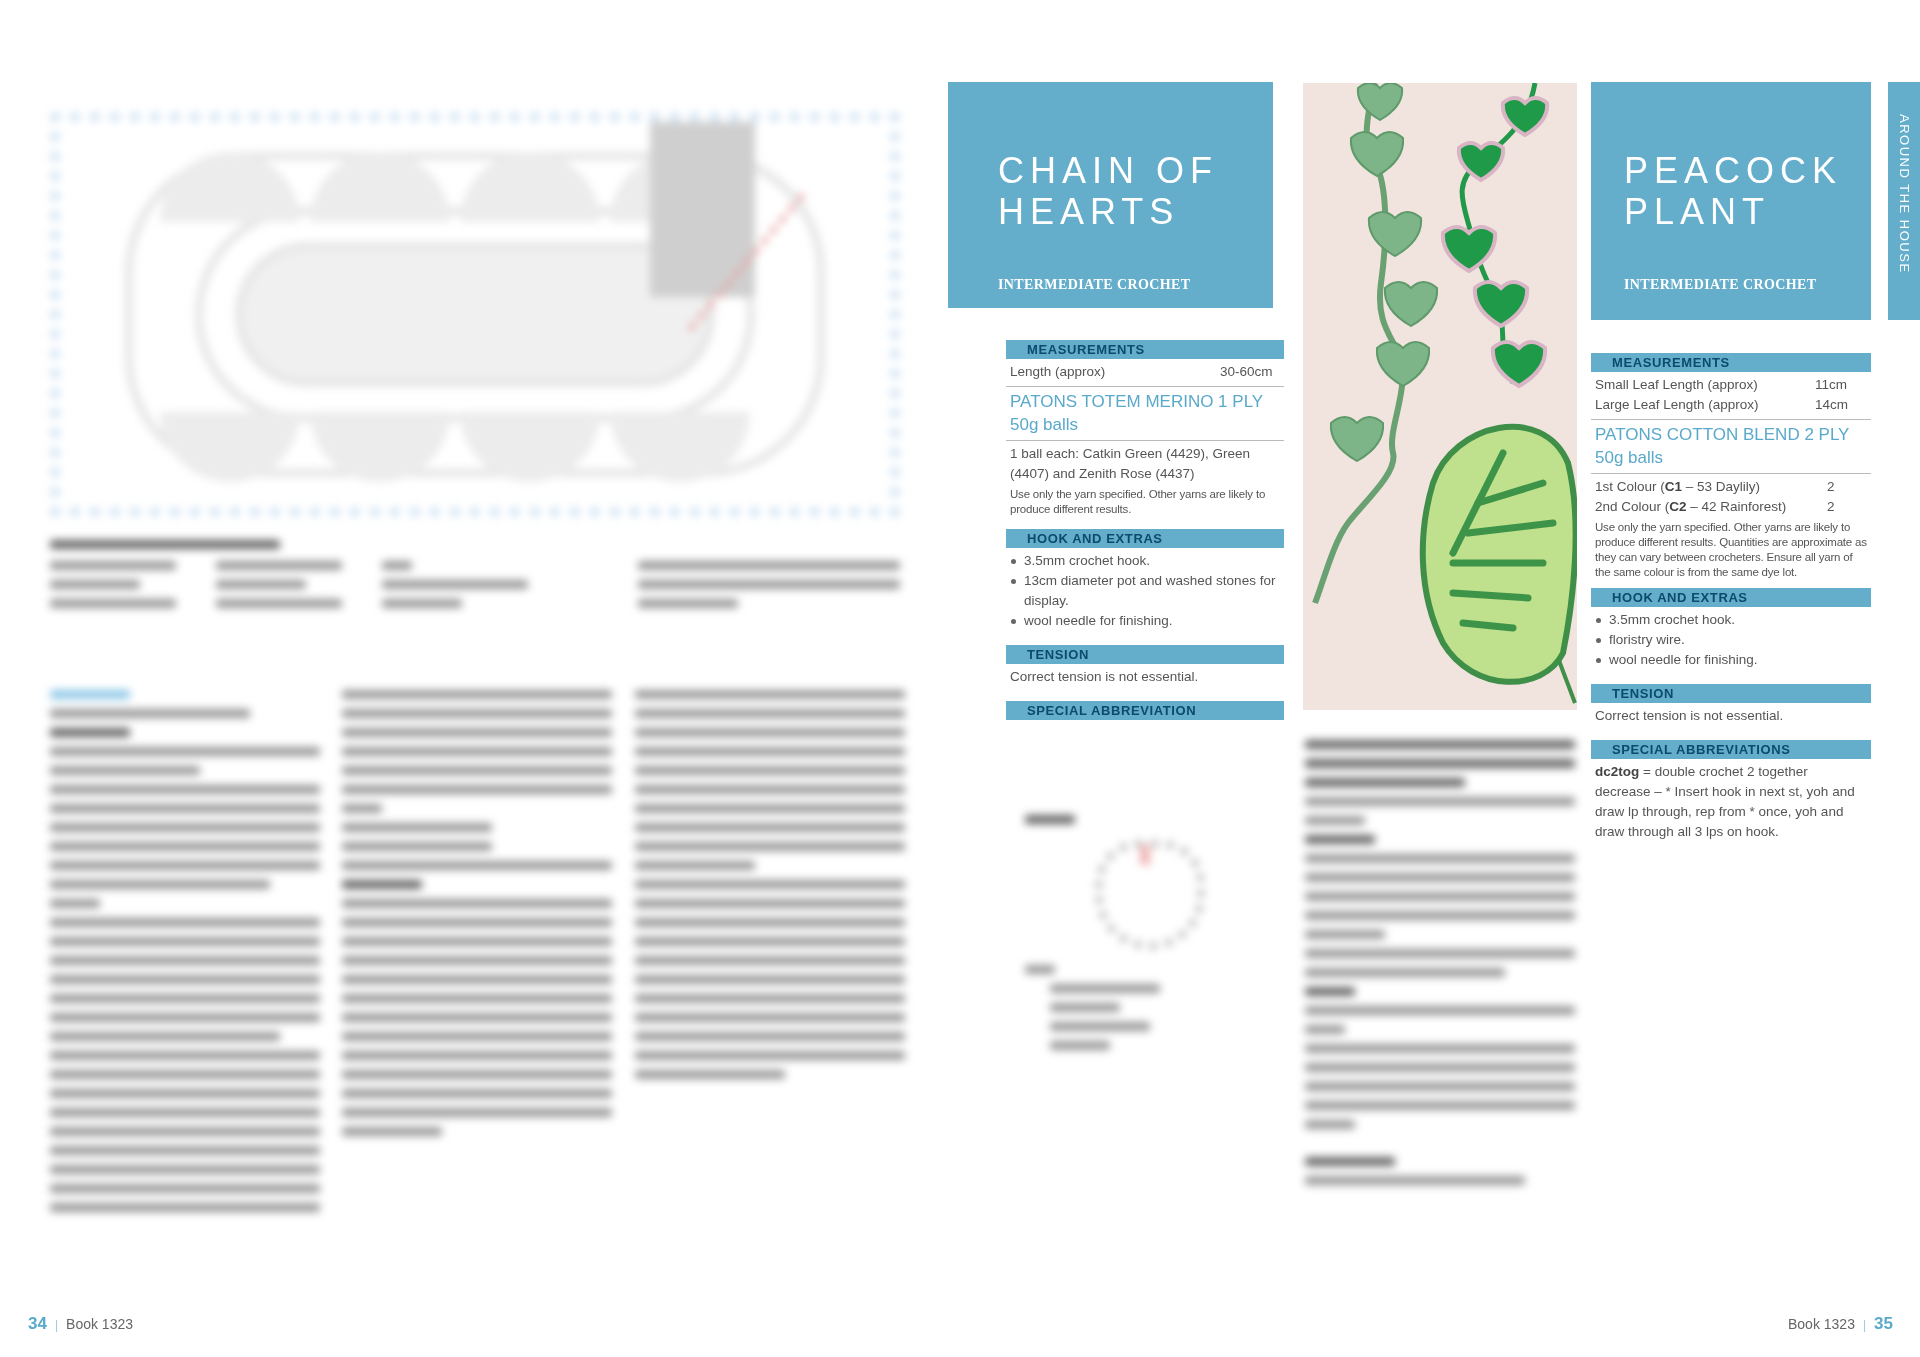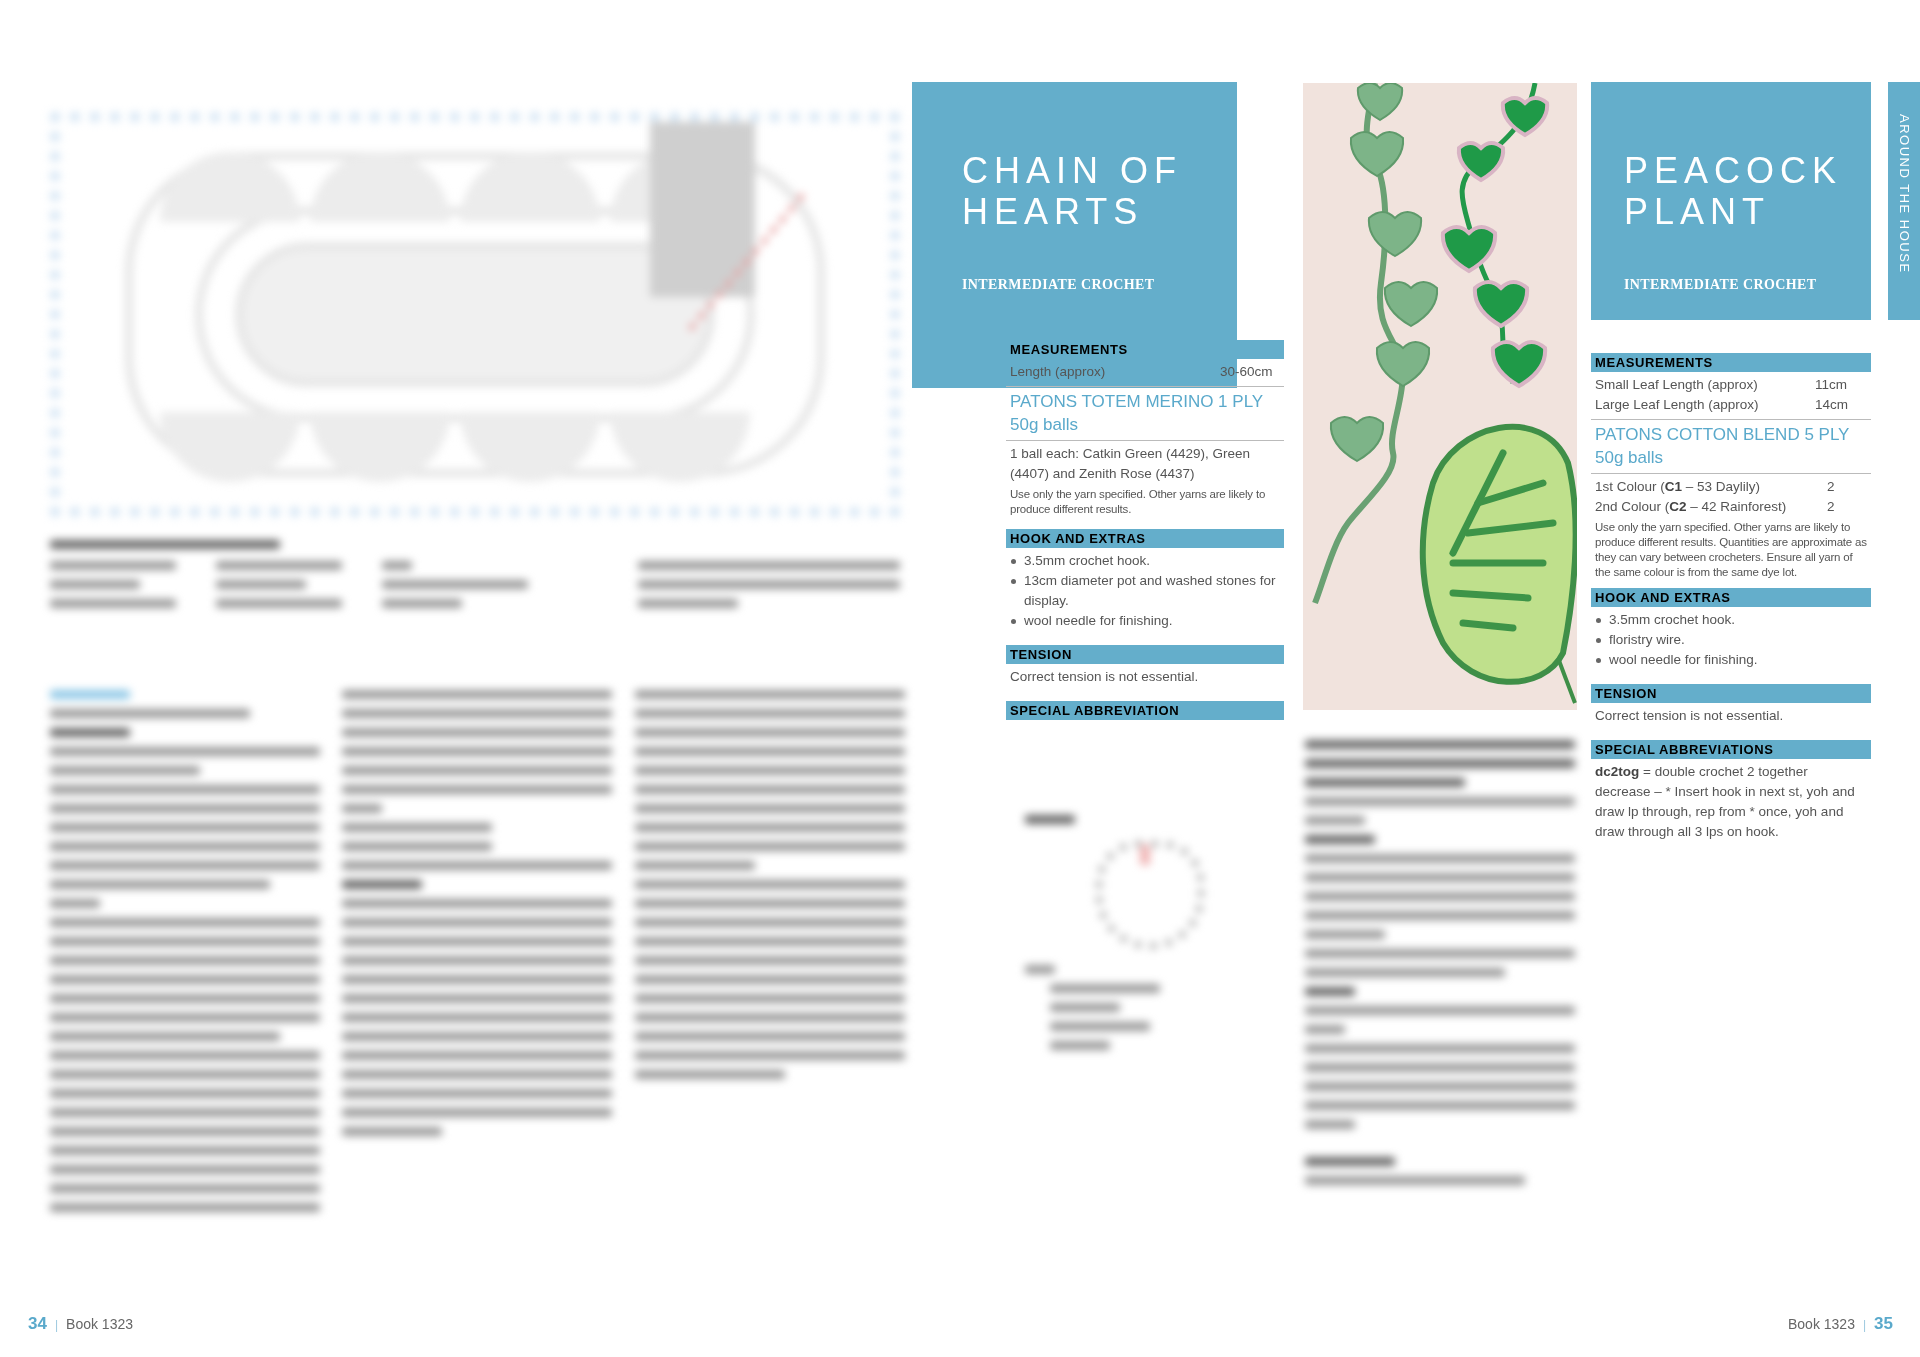--- a/index.html
+++ b/index.html
@@ -20,21 +20,21 @@
   .textcol { position: absolute; }
 
   
   .title-box { position: absolute; background: #64aecb; color: #fff; }
   .title-box .title { position: absolute; left: 50px; top: 68px; font-size: 36px; font-weight: 400; letter-spacing: 6px; line-height: 41px; }
   .title-box .level { position: absolute; left: 50px; top: 195px; font-size: 14px; font-weight: 700; letter-spacing: 0.4px; font-family: Liberation Serif, serif; }
   .side-tab { position: absolute; left: 1888px; top: 82px; width: 32px; height: 238px; background: #64aecb; }
   .side-tab span { position: absolute; left: 9px; top: 32px; writing-mode: vertical-rl; color: #fff; font-size: 13px; letter-spacing: 1.5px; }
 
   .info { position: absolute; width: 278px; font-size: 13.5px; line-height: 20px; color: #555; font-family: "Liberation Sans", sans-serif; }
-  .section-bar { background: #64aecb; color: #000000; font-weight: 700; font-size: 13px; letter-spacing: 0.6px; padding: 0 4px; height: 19px; line-height: 19px; margin-bottom: 3px; }
+  .section-bar { background: #64aecb; color: #0c4a6e; font-weight: 700; font-size: 13px; letter-spacing: 0.6px; padding: 0 21px; height: 19px; line-height: 19px; margin-bottom: 3px; }
   .row { display: flex; justify-content: space-between; padding: 0 4px; }
   .row .val { width: 60px; text-align: left; }
   .rule { border-top: 1px solid #bbb; margin: 4px 0 3px; }
   .yarn-title { color: #5aa9cb; font-size: 17px; font-weight: 400; line-height: 23px; padding: 0 4px; }
   .yarn-note { font-size: 11.5px; line-height: 15px; padding: 0 4px; margin-top: 3px; letter-spacing: -0.2px; }
   .p { padding: 0 4px; }
   ul.bullets { list-style: none; padding: 0 4px; }
   ul.bullets li { position: relative; padding-left: 14px; }
   ul.bullets li::before { content: ""; position: absolute; left: 1px; top: 8px; width: 5px; height: 5px; border-radius: 50%; background: #666; }
   .gap { height: 14px; }
@@ -171,21 +171,21 @@
     <div class="line"></div>
     <div class="line" style="width:150px;"></div>
 </div>
 
 <div class="footer" style="left:28px;">
   <span class="pg">34</span>
   <span class="sep">|</span>
   <span>Book 1323</span>
 </div>
 
-<div class="title-box" style="left:912px;top:82px;width:325px;height:306px;">
+<div class="title-box" style="left:948px;top:82px;width:325px;height:226px;">
   <div class="title">
     <div>CHAIN OF</div>
     <div>HEARTS</div>
   </div>
   <div class="level">INTERMEDIATE CROCHET</div>
 </div>
 
 <div class="info" style="left:1006px;top:340px;width:278px;">
   <div class="section-bar">MEASUREMENTS</div>
   <div class="row">
@@ -310,21 +310,21 @@
   <div class="row">
     <span>Small Leaf Length (approx)</span>
     <span class="val" style="width:52px;">11cm</span>
   </div>
   <div class="row">
     <span>Large Leaf Length (approx)</span>
     <span class="val" style="width:52px;">14cm</span>
   </div>
   <div class="rule"></div>
   <div class="yarn-title">
-    <div>PATONS COTTON BLEND 5 PLY</div>
+    <div>PATONS COTTON BLEND 2 PLY</div>
     <div>50g balls</div>
   </div>
   <div class="rule"></div>
   <div class="row">
     <span><span>1st Colour (</span><b>C1</b><span> – 53 Daylily)</span></span>
     <span class="val" style="width:40px;">2</span>
   </div>
   <div class="row">
     <span><span>2nd Colour (</span><b>C2</b><span> – 42 Rainforest)</span></span>
     <span class="val" style="width:40px;">2</span>

